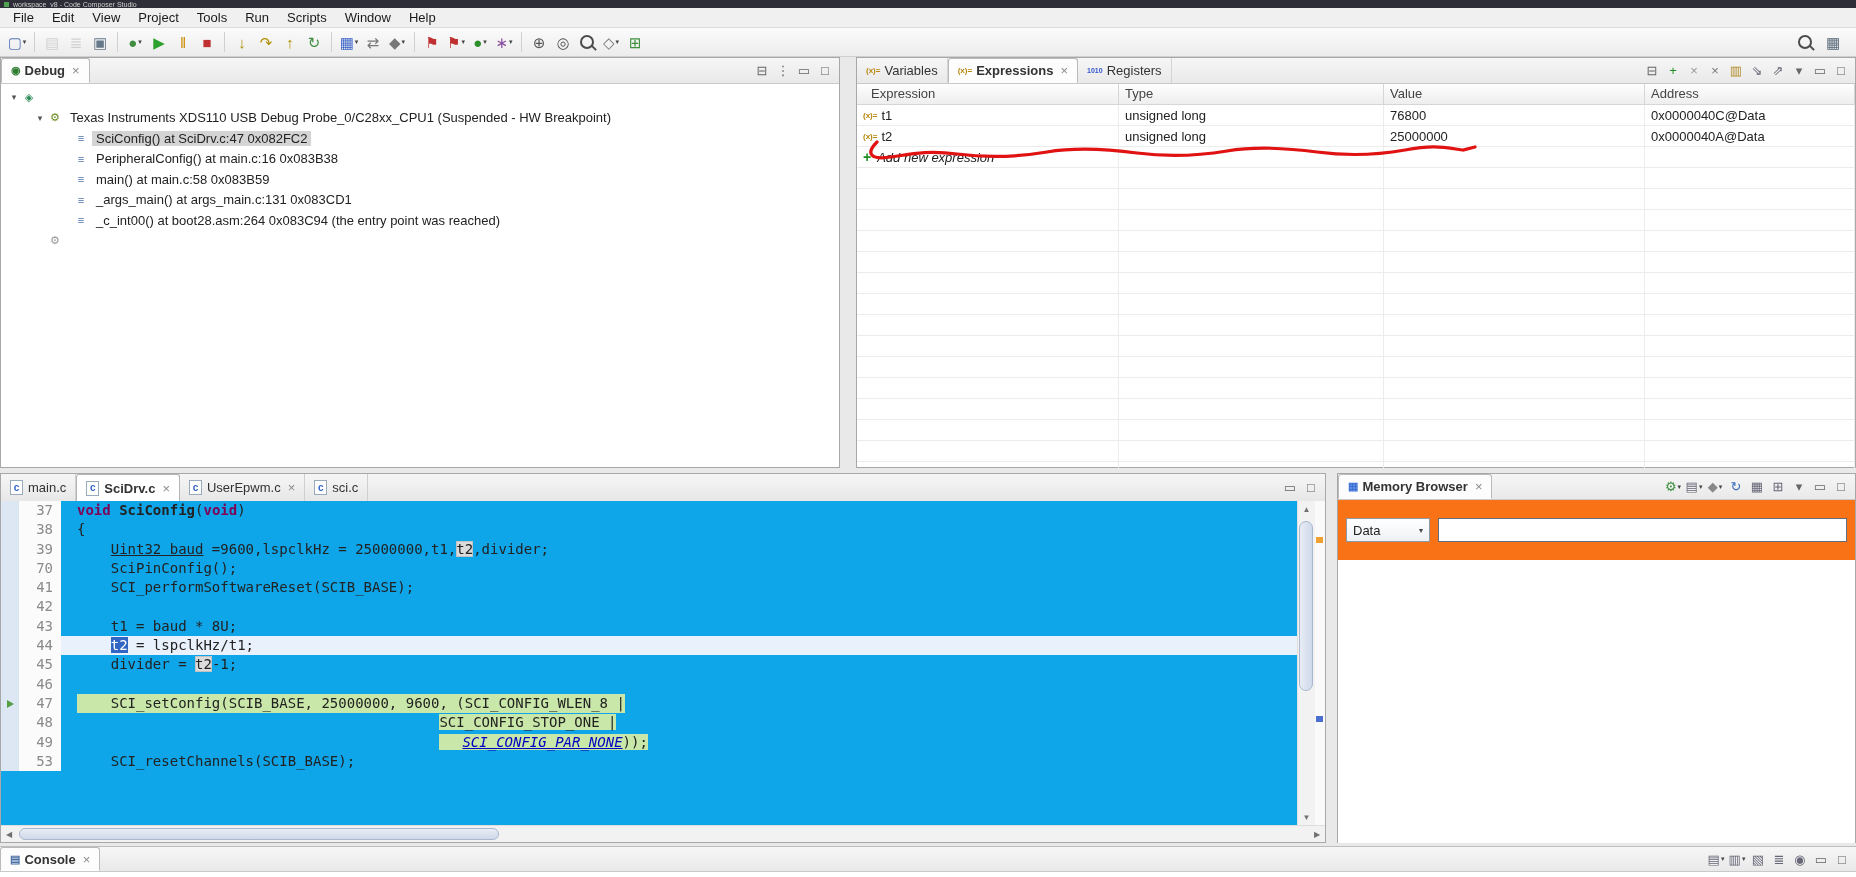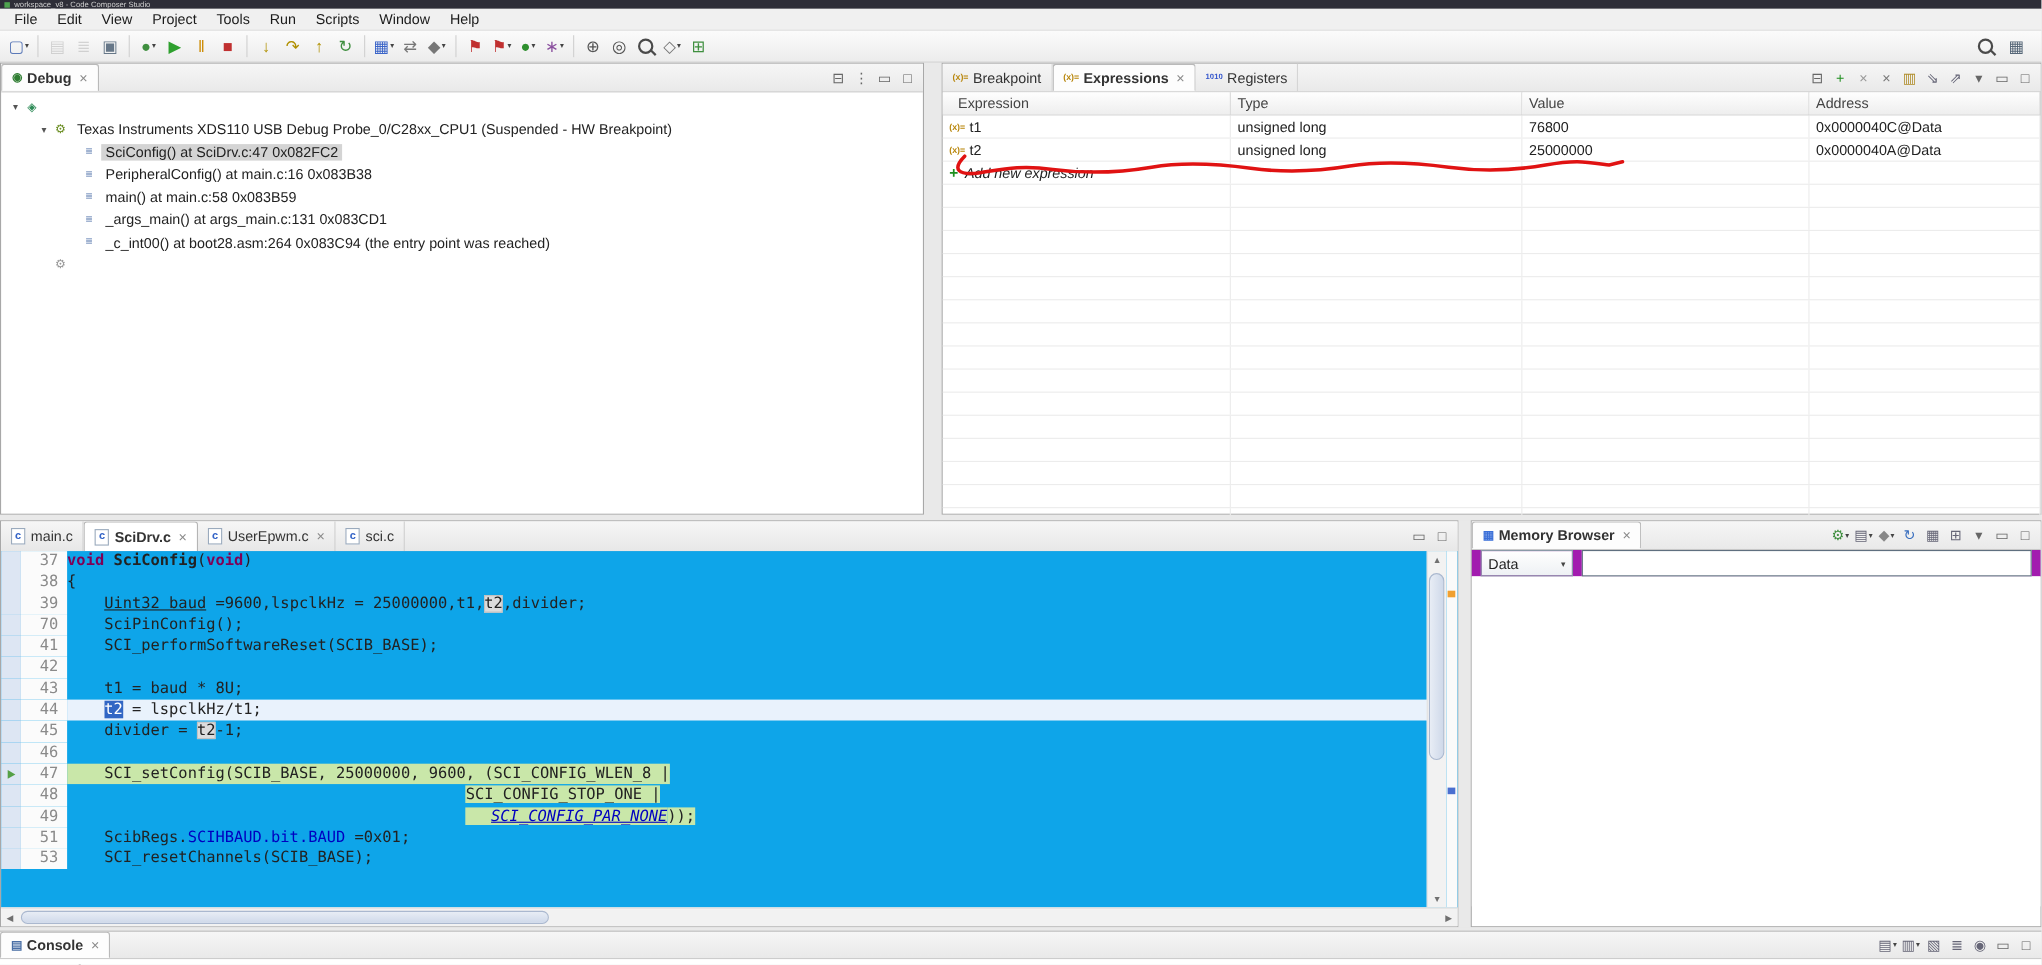--- a/index.html
+++ b/index.html
@@ -73,21 +73,21 @@
   .cicon{display:inline-flex;align-items:center;justify-content:center;width:11px;height:13px;border:1px solid #9aaabd;
          background:#fff;color:#3565c8;font-size:10px;font-weight:bold;margin-right:5px;line-height:1;}
   #editor-body{position:absolute;left:0;top:27px;right:0;bottom:17px;overflow:hidden;background:#0ea5e9;}
   #code{position:absolute;left:0;top:0;right:27px;bottom:0;overflow:hidden;}
   .codeline{display:flex;height:19.3px;line-height:19.3px;font-family:"DejaVu Sans Mono",monospace;font-size:14px;}
   .bpmargin{width:18px;background:#dde6f3;flex:none;display:flex;align-items:center;justify-content:center;}
   .iparrow{width:0;height:0;border-left:7px solid #55a045;border-top:4px solid transparent;border-bottom:4px solid transparent;}
   .lnum{width:34px;flex:none;text-align:right;padding-right:8px;color:#8a8a8a;background:#fbfbfb;}
   .lwrap{flex:1;white-space:pre;overflow:hidden;}
   .curline .lwrap{background:#e9f2fc;}
-  .ltext{white-space:pre;}
+  .ltext{white-space:pre;margin-left:16px;}
   .dbgline{background:#c9e7a9;display:inline-block;}
   .seg-kw{color:#7f0055;font-weight:bold;}
   .seg-fn{font-weight:bold;}
   .seg-u{text-decoration:underline;}
   .seg-sel{background:#3166c4;color:#fff;}
   .seg-occ{background:#dcdcdc;box-shadow:0 0 0 1px #c2c2c2 inset;}
   .seg-fld{color:#0000c0;}
   .seg-dbg{background:#c9e7a9;}
   .seg-dbgmi{background:#c9e7a9;color:#0000c0;font-style:italic;text-decoration:underline;padding-left:23px;}
   #vscroll{position:absolute;top:0;right:10px;width:17px;bottom:0;background:#f2f2f2;border-left:1px solid #e0e0e0;}
@@ -97,21 +97,21 @@
           border:1px solid #aab8cf;border-radius:7px;box-sizing:border-box;}
   #overview{position:absolute;top:0;right:0;width:10px;bottom:0;background:#fafafa;}
   .marker{position:absolute;left:1px;width:7px;height:6px;}
   #hscroll{position:absolute;left:0;right:0;bottom:0;height:17px;background:#f2f2f2;border-top:1px solid #ddd;
            display:flex;align-items:center;box-sizing:border-box;}
   #hthumb{margin-left:2px;width:480px;height:12px;background:linear-gradient(#e8edf5,#cfd9ea);
           border:1px solid #aab8cf;border-radius:6px;box-sizing:border-box;}
   
   #memory-panel{position:absolute;left:1337px;top:473px;width:519px;height:370px;background:#fff;
                 border:1px solid #a8a8a8;box-sizing:border-box;}
-  #mem-controls{display:flex;align-items:flex-start;gap:8px;padding:0 8px;background:#a21caf;}
+  #mem-controls{display:flex;align-items:flex-start;gap:8px;padding:18px 8px;background:#f97316;}
   #format-select{display:flex;align-items:center;justify-content:space-between;width:84px;height:24px;
                  border:1px solid #8a99a8;background:linear-gradient(#ffffff,#eef1f4);padding:0 6px;font-size:13px;box-sizing:border-box;}
   #addr-input{flex:1;height:24px;border:1px solid #5f6f7f;font-size:13px;padding:0 6px;box-sizing:border-box;
               font-family:"Liberation Sans",sans-serif;}
   
   #console-bar{position:absolute;left:0;top:846px;width:1856px;height:26px;background:linear-gradient(#f6f6f6,#e9e9e9);
                border-top:1px solid #bdbdbd;border-bottom:1px solid #c9c9c9;display:flex;align-items:stretch;box-sizing:border-box;}
   #console-content{position:absolute;left:0;top:872px;width:1856px;height:30px;background:#fff;overflow:hidden;}
   #console-text{margin:2px 0 0 10px;font-size:13px;font-weight:bold;color:#222;white-space:nowrap;}
 </style>
@@ -298,21 +298,21 @@
     </div>
 </div>
 
 <div class="sash" style="left:840px;top:57px;width:16px;height:411px;" data-name="vertical-sash"></div>
 
 <div id="expr-panel" data-name="expressions-view">
   <div class="view-tabbar" data-name="expressions-tabbar">
     <div id="expr-tabs" data-name="expressions-tabs">
         <div class="vtab" data-name="tab-variables">
           <span class="minitxt-icon" data-name="tab-variables-icon">(x)=</span>
-          <span class="vtab-label" data-name="tab-label">Breakpoint</span>
+          <span class="vtab-label" data-name="tab-label">Variables</span>
         </div>
         <div class="vtab active" data-name="tab-expressions">
           <span class="minitxt-icon" data-name="tab-expressions-icon">(x)=</span>
           <span class="vtab-label" data-name="tab-label">Expressions</span>
           <span class="xbtn" data-name="close-icon">×</span>
         </div>
         <div class="vtab" data-name="tab-registers">
           <span class="minitxt-icon" data-name="tab-registers-icon">1010</span>
           <span class="vtab-label" data-name="tab-label">Registers</span>
         </div>
@@ -575,25 +575,20 @@
         <div class="codeline" data-name="code-line-48">
           <span class="bpmargin" data-name="breakpoint-margin"></span>
           <span class="lnum" data-name="line-number">48</span>
           <div class="lwrap" data-name="code-text-wrap"><span class="ltext" data-name="code-text"><span class="seg-pl" data-name="code-segment">                                           </span><span class="seg-dbg" data-name="code-segment">SCI_CONFIG_STOP_ONE |</span></span></div>
         </div>
         <div class="codeline" data-name="code-line-49">
           <span class="bpmargin" data-name="breakpoint-margin"></span>
           <span class="lnum" data-name="line-number">49</span>
           <div class="lwrap" data-name="code-text-wrap"><span class="ltext" data-name="code-text"><span class="seg-pl" data-name="code-segment">                                           </span><span class="seg-dbgmi" data-name="code-segment">SCI_CONFIG_PAR_NONE</span><span class="seg-dbg" data-name="code-segment">));</span></span></div>
         </div>
-        <div class="codeline" data-name="code-line-51">
-          <span class="bpmargin" data-name="breakpoint-margin"></span>
-          <span class="lnum" data-name="line-number">51</span>
-          <div class="lwrap" data-name="code-text-wrap"><span class="ltext" data-name="code-text"><span class="seg-pl" data-name="code-segment">    ScibRegs.</span><span class="seg-fld" data-name="code-segment">SCIHBAUD.bit.BAUD</span><span class="seg-pl" data-name="code-segment"> =0x01;</span></span></div>
-        </div>
         <div class="codeline" data-name="code-line-53">
           <span class="bpmargin" data-name="breakpoint-margin"></span>
           <span class="lnum" data-name="line-number">53</span>
           <div class="lwrap" data-name="code-text-wrap"><span class="ltext" data-name="code-text"><span class="seg-pl" data-name="code-segment">    SCI_resetChannels(SCIB_BASE);</span></span></div>
         </div>
       </div>
     <div id="vscroll" data-name="vertical-scrollbar">
       <div class="scroll-btn" data-name="scroll-up-icon">▲</div>
       <div id="vthumb" data-name="scrollbar-thumb"></div>
       <div class="scroll-btn down" data-name="scroll-down-icon">▼</div>

